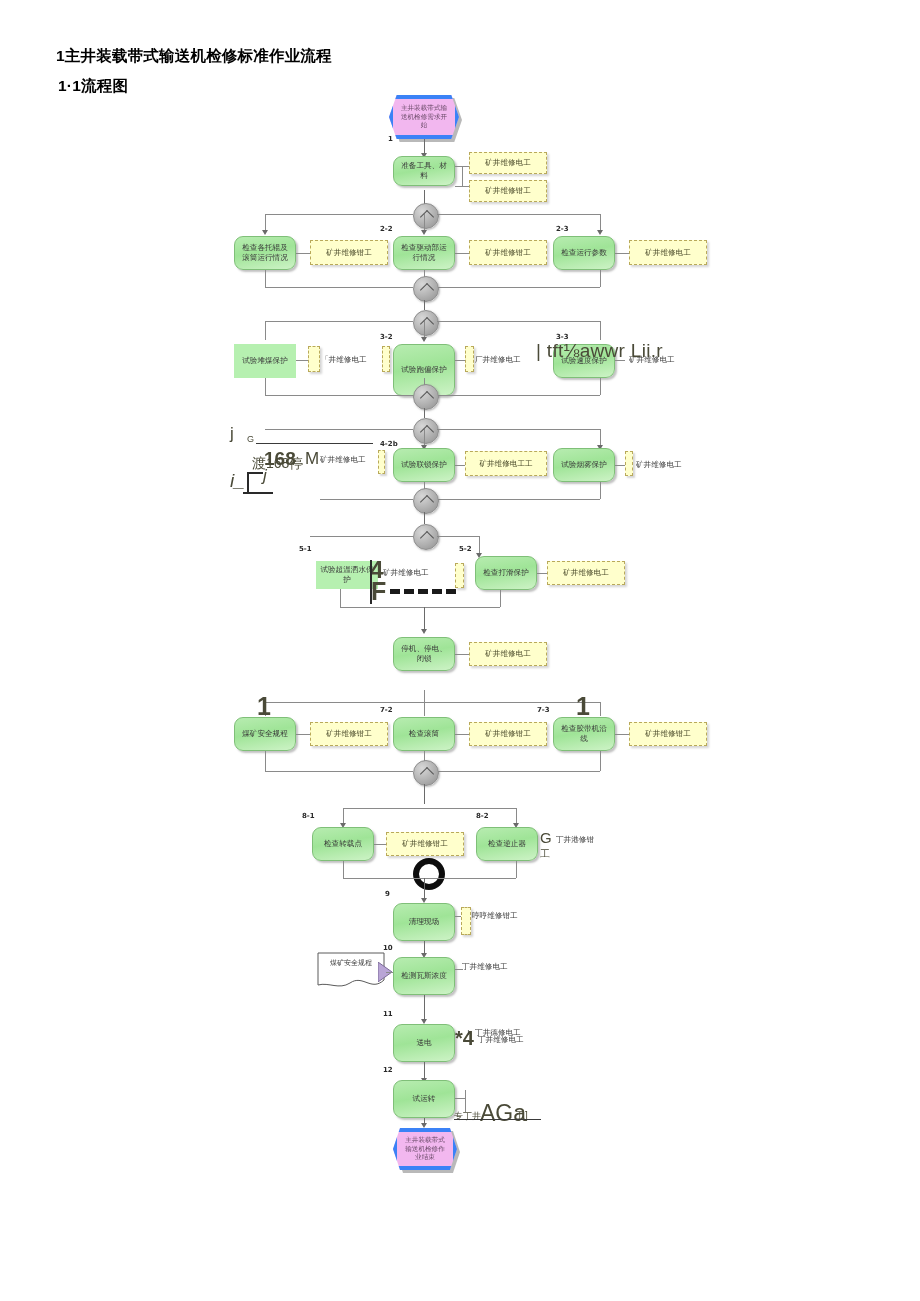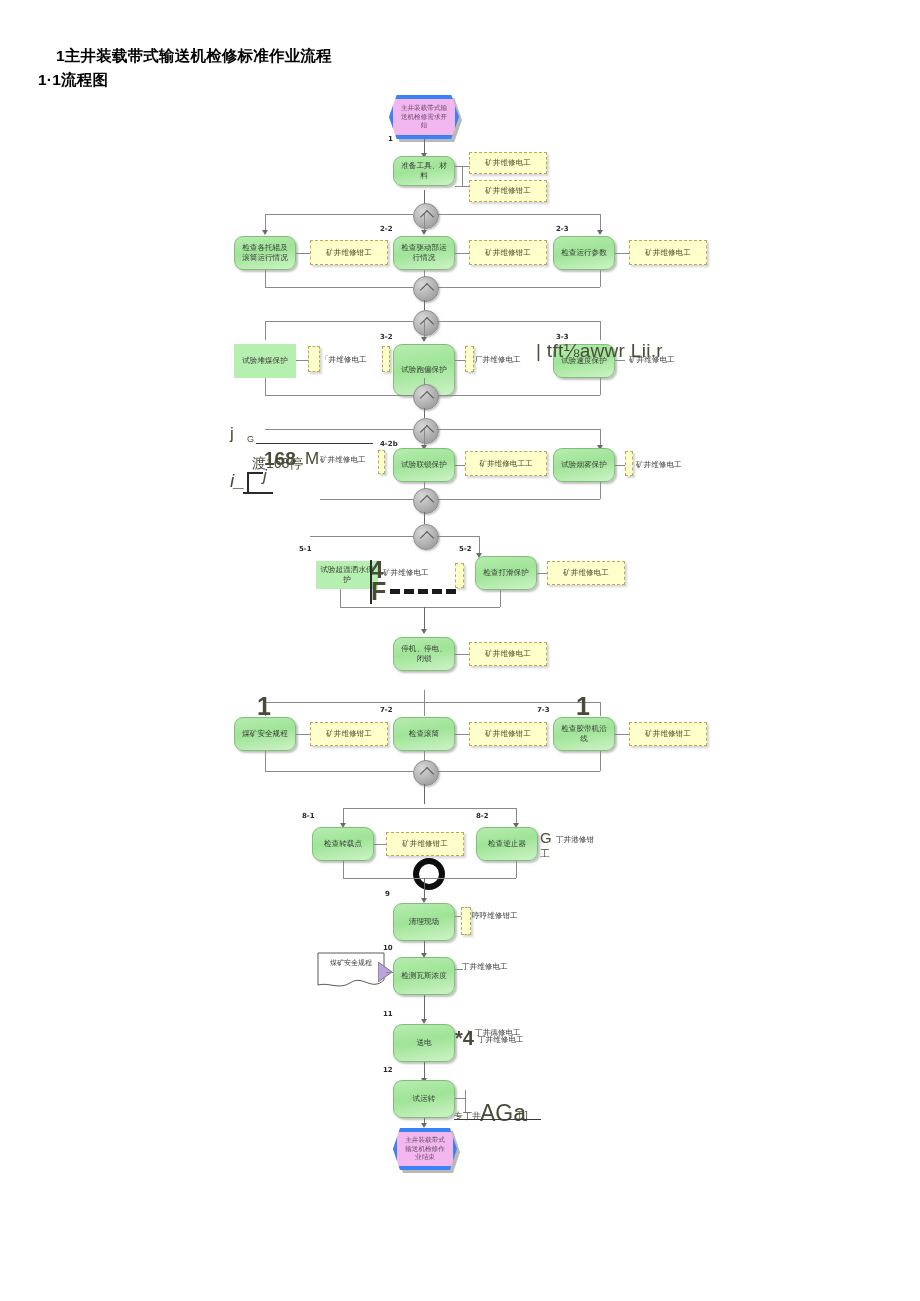--- a/index.html
+++ b/index.html
@@ -7,21 +7,21 @@
     width:920px;height:1301px;position:relative;overflow:hidden;
     font-family:"Liberation Sans","DejaVu Sans",sans-serif;
     color:#000;
   }
   .page{position:absolute;inset:0;}
 
   
   .hdr{position:absolute;left:38px;font-size:15.5px;font-weight:bold;letter-spacing:.2px;white-space:nowrap;}
   .hdr .num{font-weight:bold;}
   #doc-title{top:46px;margin-left:18px;}
-  #doc-subtitle{top:70px;}
+  #doc-subtitle{top:76px;margin-left:20px;}
 
   
   .abs{position:absolute;}
 
   
   .proc{
     position:absolute;box-sizing:border-box;
     background:linear-gradient(170deg,#b7ecb0 0%,#9fe497 45%,#cdf3c6 100%);
     border:1px solid #7fbf78;border-radius:9px;
     box-shadow:2px 2px 2px rgba(120,120,120,.45);

